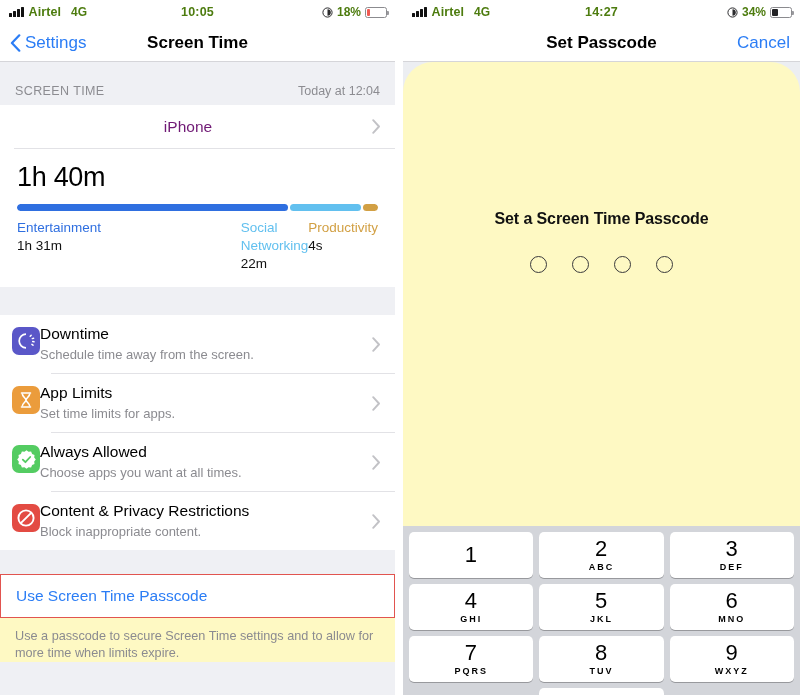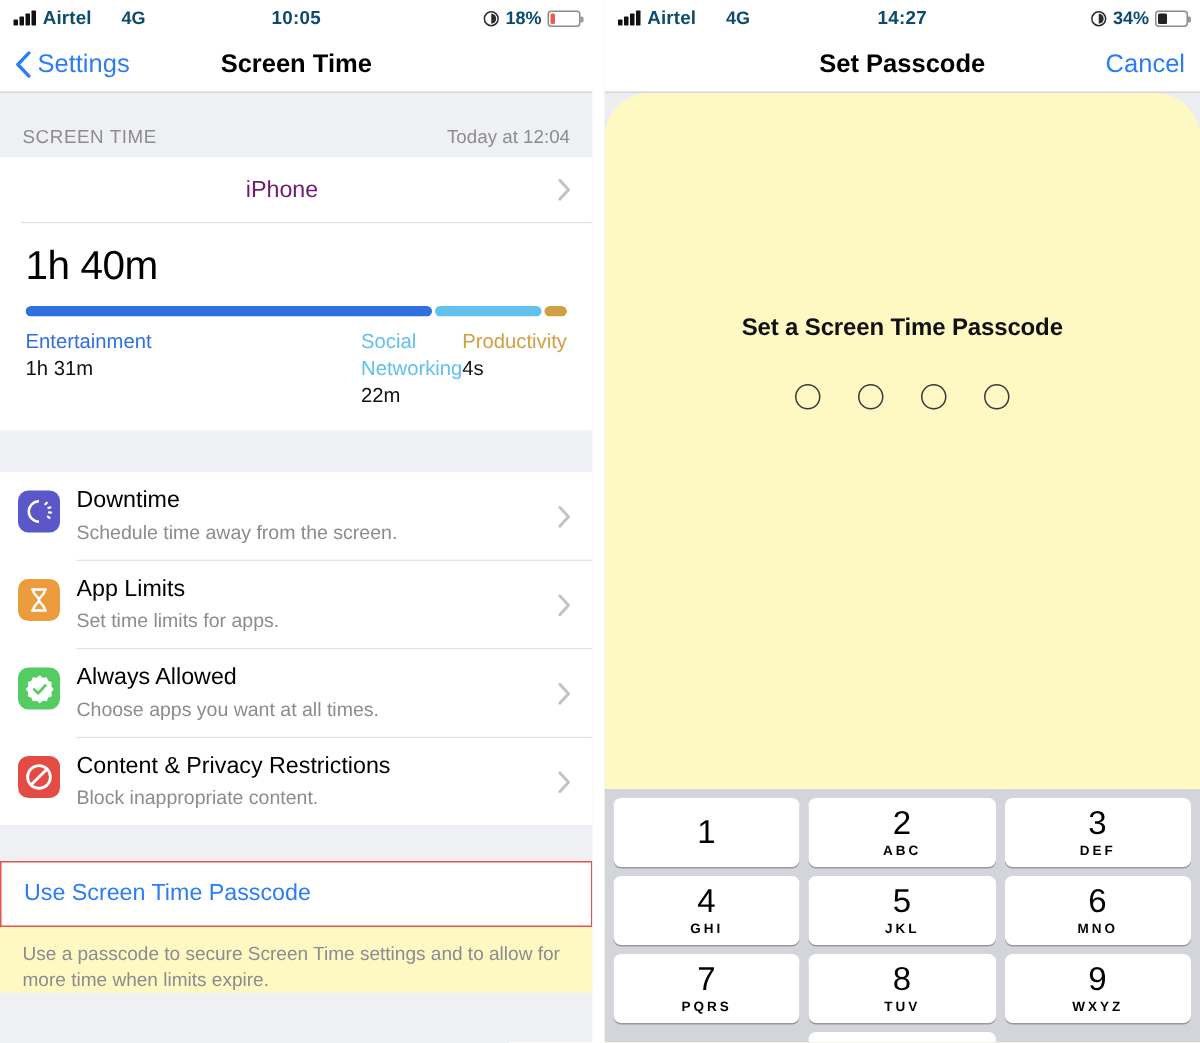--- a/index.html
+++ b/index.html
@@ -14,31 +14,31 @@
   
   .phone { position: relative; height: 695px; overflow: hidden; background: #fff; }
   .phone.left  { width: 395px; }
   .gap { width: 8px; height: 695px; background: #fff; flex: 0 0 8px; }
   .phone.right { width: 397px; background: #eceef2; }
 
   
   .statusbar {
     height: 24px; display: flex; align-items: center;
     padding: 0 8px 0 9px; background: #fff; position: relative;
-    font-size: 12.5px; font-weight: bold; color: #0c4a6e;
+    font-size: 12.5px; font-weight: bold; color: #4d7c0f;
   }
   .sb-left { display: flex; align-items: center; gap: 5px; }
   .bars { display: flex; align-items: flex-end; gap: 1.5px; height: 10px; }
   .bars i { width: 2.5px; background: #111; border-radius: .5px; display: block; }
   .bars i:nth-child(1){ height: 4px; }
   .bars i:nth-child(2){ height: 6px; }
   .bars i:nth-child(3){ height: 8px; }
   .bars i:nth-child(4){ height: 10px; }
   .carrier { font-size: 12.5px; font-weight: 600; letter-spacing: .1px; }
-  .net { font-size: 12px; font-weight: 600; margin-left: 15px; }
+  .net { font-size: 12px; font-weight: 600; margin-left: 5px; }
   .sb-time {
     position: absolute; left: 0; right: 0; text-align: center;
     font-size: 12.5px; font-weight: 700; letter-spacing: .2px; pointer-events: none;
   }
   .sb-right { margin-left: auto; display: flex; align-items: center; gap: 4px; z-index: 2; }
   .lock-icon { width: 11px; height: 11px; position: relative; }
   .lock-icon svg { display:block; }
   .pct { font-size: 12px; font-weight: 700; }
   .batt { width: 22px; height: 11px; border: 1.2px solid #8b8b8f; border-radius: 2.5px; position: relative; padding: 1px; }
   .batt::after {
@@ -90,21 +90,21 @@
 
   .gap-block { height: 28px; background: #eff0f4; }
   .gap-block.sm { height: 24px; }
 
   .row {
     display: flex; align-items: flex-start; padding: 9px 14px 9px 12px;
     background: #fff; position: relative; cursor: pointer; min-height: 56px;
   }
   .ic { width: 28px; height: 28px; border-radius: 7px; flex: 0 0 28px; margin-top: 3px;
         display: flex; align-items: center; justify-content: center; }
-  .row-txt { flex: 1; padding-left: 11px; padding-right: 8px; }
+  .row-txt { flex: 1; padding-right: 8px; }
   .row-title { font-size: 15.5px; color: #000; line-height: 20px; }
   .row-sub { font-size: 13px; color: #8b8b90; line-height: 19px; margin-top: 1px; }
   .row .chev { align-self: center; }
 
   .passcode-box { border: 1.6px solid #e1544f; background: #fff; }
   .row-link { height: 42px; display: flex; align-items: center; padding: 0 15px; cursor: pointer; }
   .row-link span { color: #2b7df5; font-size: 15.5px; }
   .footnote {
     padding: 10px 15px 0 15px; color: #8b8b90; font-size: 12.7px; line-height: 17px;
     background: #fef9c3;

